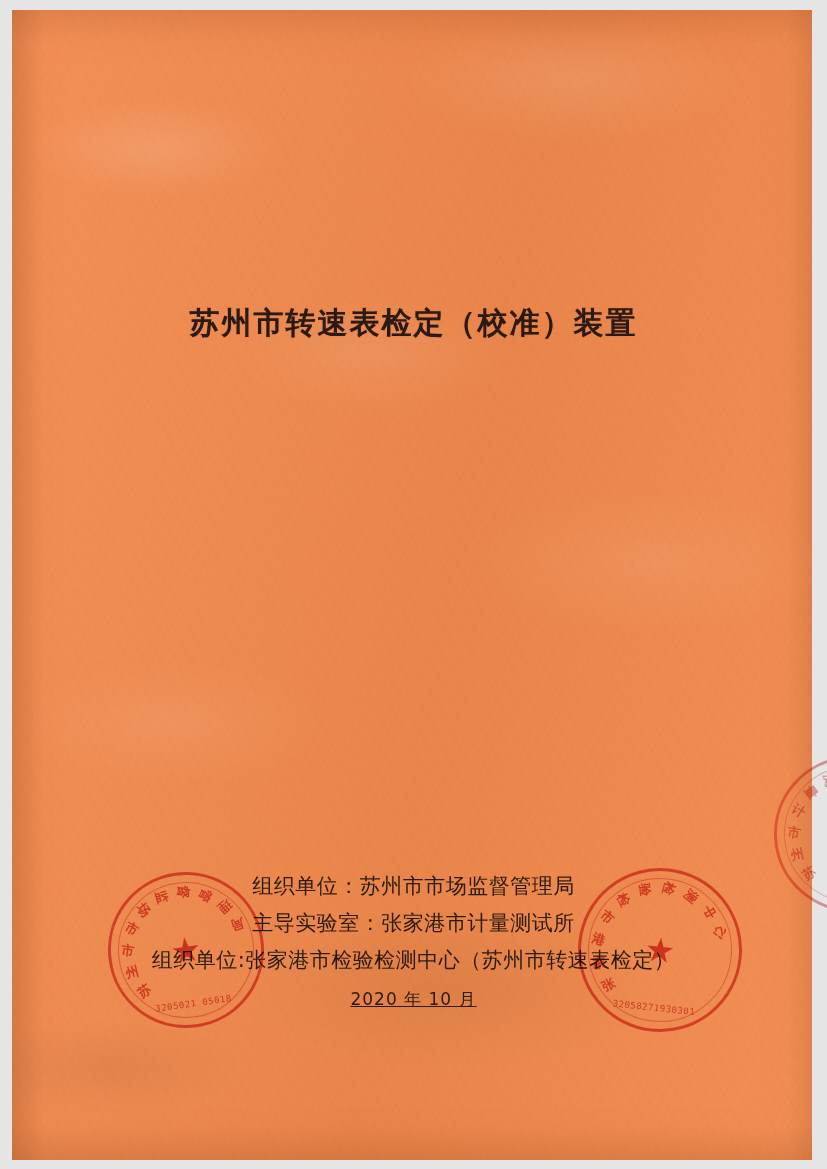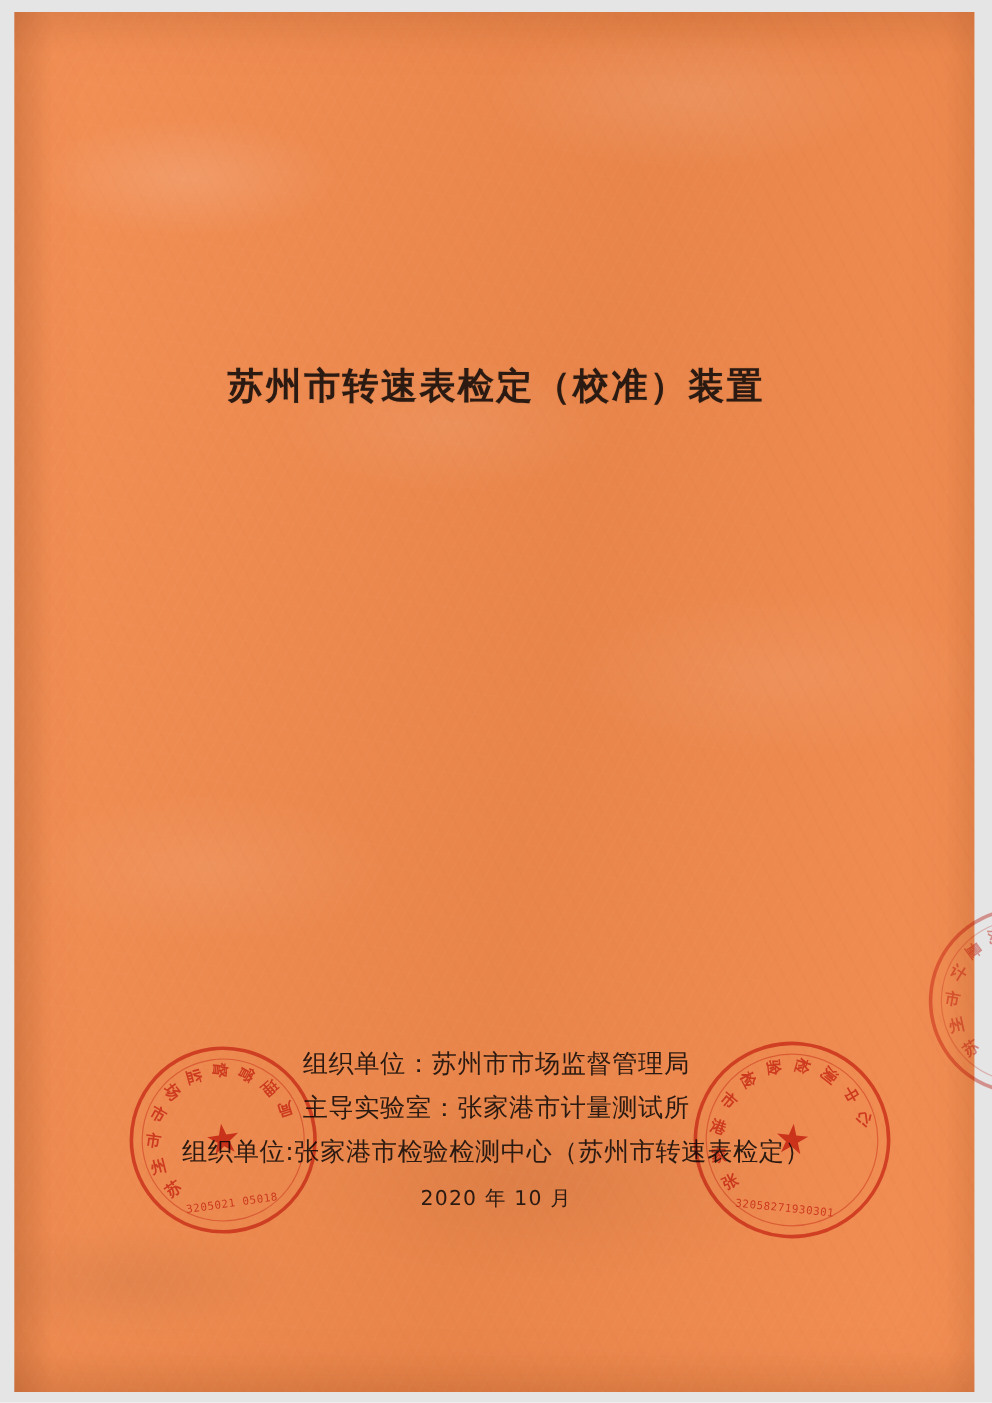--- a/index.html
+++ b/index.html
@@ -89,20 +89,21 @@
     font-family: "DejaVu Sans", "Liberation Sans", sans-serif;
     font-size: 21px;
     line-height: 37px;
     letter-spacing: 0.5px;
     white-space: nowrap;
   }
   .info-row.date {
     font-size: 17px;
     line-height: 40px;
     letter-spacing: 1px;
+    text-decoration: underline;
   }
 
   
   .seal {
     position: absolute;
     border-radius: 50%;
     border: 3px solid rgba(206, 42, 30, 0.72);
     color: rgba(206, 42, 30, 0.78);
     pointer-events: none;
     mix-blend-mode: multiply;

